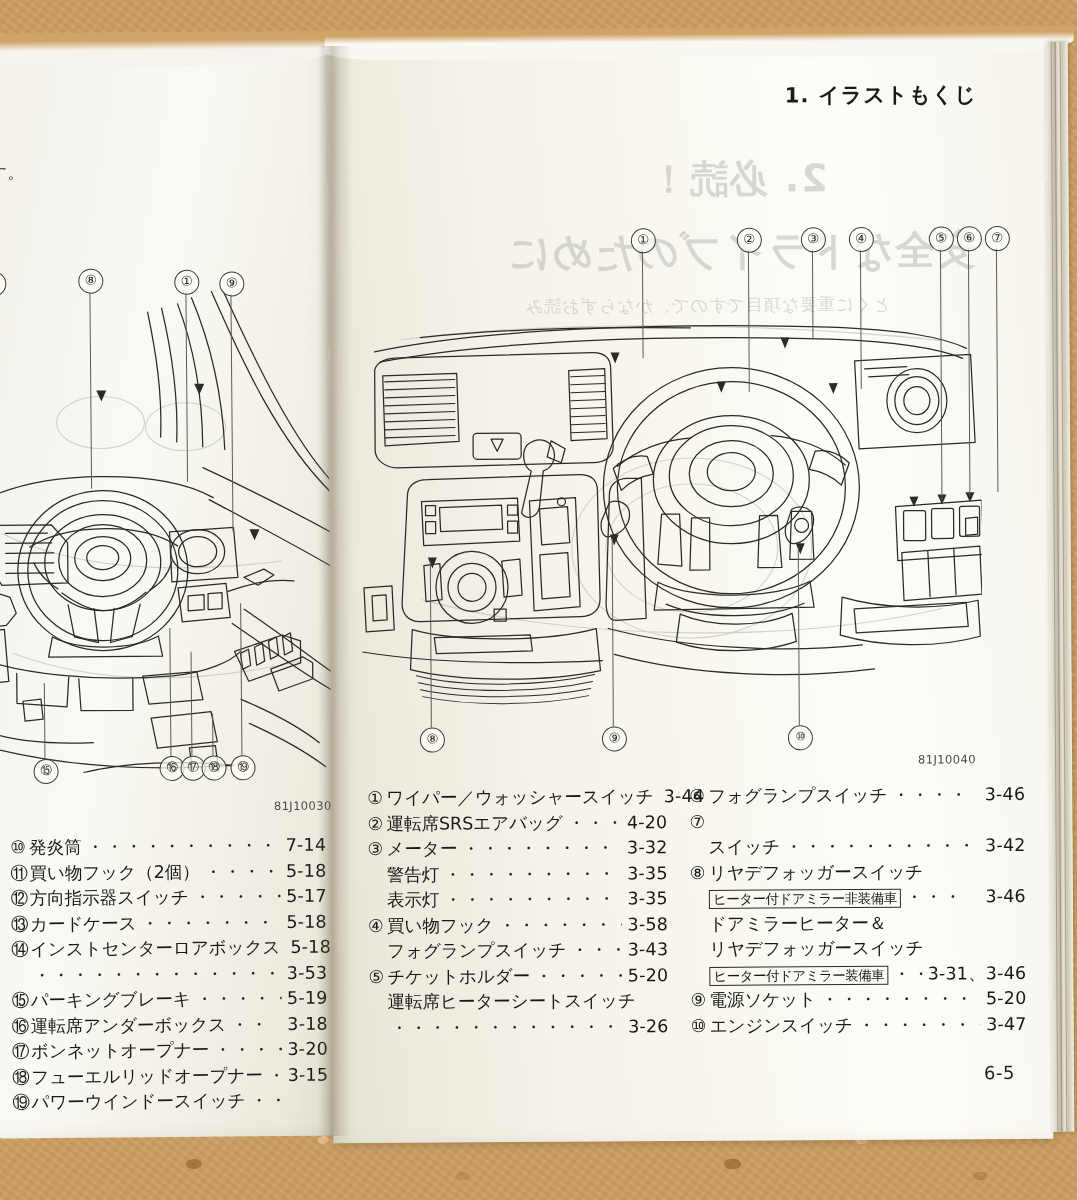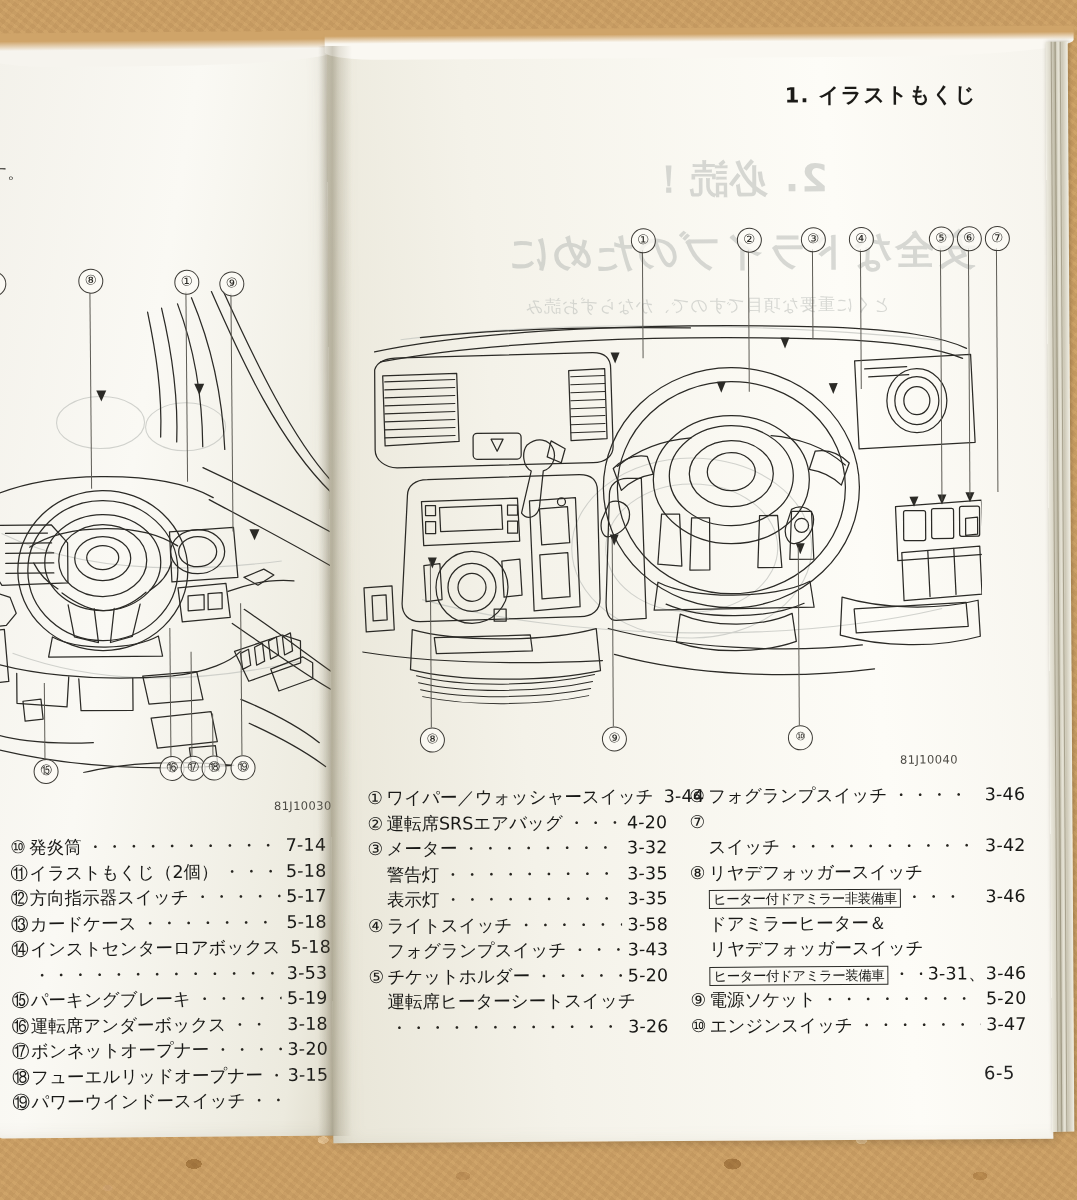--- a/index.html
+++ b/index.html
@@ -253,21 +253,21 @@
 
     <div class="toc toc-left jp">
         <div class="row">
           <span class="num">⑩</span>
           <span class="lbl">発炎筒</span>
           <span class="lead">・・・・・・・・・・・・・・・・・・</span>
           <span class="pg">7-14</span>
         </div>
         <div class="row">
           <span class="num">⑪</span>
-          <span class="lbl">イラストもくじ（2個）</span>
+          <span class="lbl">買い物フック（2個）</span>
           <span class="lead">・・・・・</span>
           <span class="pg">5-18</span>
         </div>
         <div class="row">
           <span class="num">⑫</span>
           <span class="lbl">方向指示器スイッチ</span>
           <span class="lead">・・・・・・</span>
           <span class="pg">5-17</span>
         </div>
         <div class="row">
@@ -499,21 +499,21 @@
 
     <div class="leader" style="left:100px;top:524px;height:166px;"></div>
     <div class="callnum" style="left:89px;top:690px;">⑧</div>
 
     <div class="leader" style="left:282px;top:502px;height:188px;"></div>
     <div class="callnum" style="left:271px;top:690px;">⑨</div>
 
     <div class="leader" style="left:468px;top:512px;height:178px;"></div>
     <div class="callnum wide" style="left:457px;top:690px;">⑩</div>
 
-    <div class="figcode" style="left:569px;top:718px;">81J10040</div>
+    <div class="figcode" style="left:587px;top:718px;">81J10040</div>
 
     <div class="toc toc-mid jp" style="left:36px;top:748px;width:300px;">
         <div class="row">
           <span class="num">①</span>
           <span class="lbl">ワイパー／ウォッシャースイッチ</span>
           <span class="lead">・・・</span>
           <span class="pg">3-44</span>
         </div>
         <div class="row">
           <span class="num">②</span>
@@ -534,21 +534,21 @@
           <span class="pg">3-35</span>
         </div>
         <div class="row sub">
           <span class="num" style="width: 0px;"></span>
           <span class="lbl">表示灯</span>
           <span class="lead">・・・・・・・・・・・・・・・</span>
           <span class="pg">3-35</span>
         </div>
         <div class="row">
           <span class="num">④</span>
-          <span class="lbl">ライトスイッチ</span>
+          <span class="lbl">買い物フック</span>
           <span class="lead">・・・・・・・・・</span>
           <span class="pg">3-58</span>
         </div>
         <div class="row sub">
           <span class="num" style="width: 0px;"></span>
           <span class="lbl">フォグランプスイッチ</span>
           <span class="lead">・・・・・・</span>
           <span class="pg">3-43</span>
         </div>
         <div class="row">

